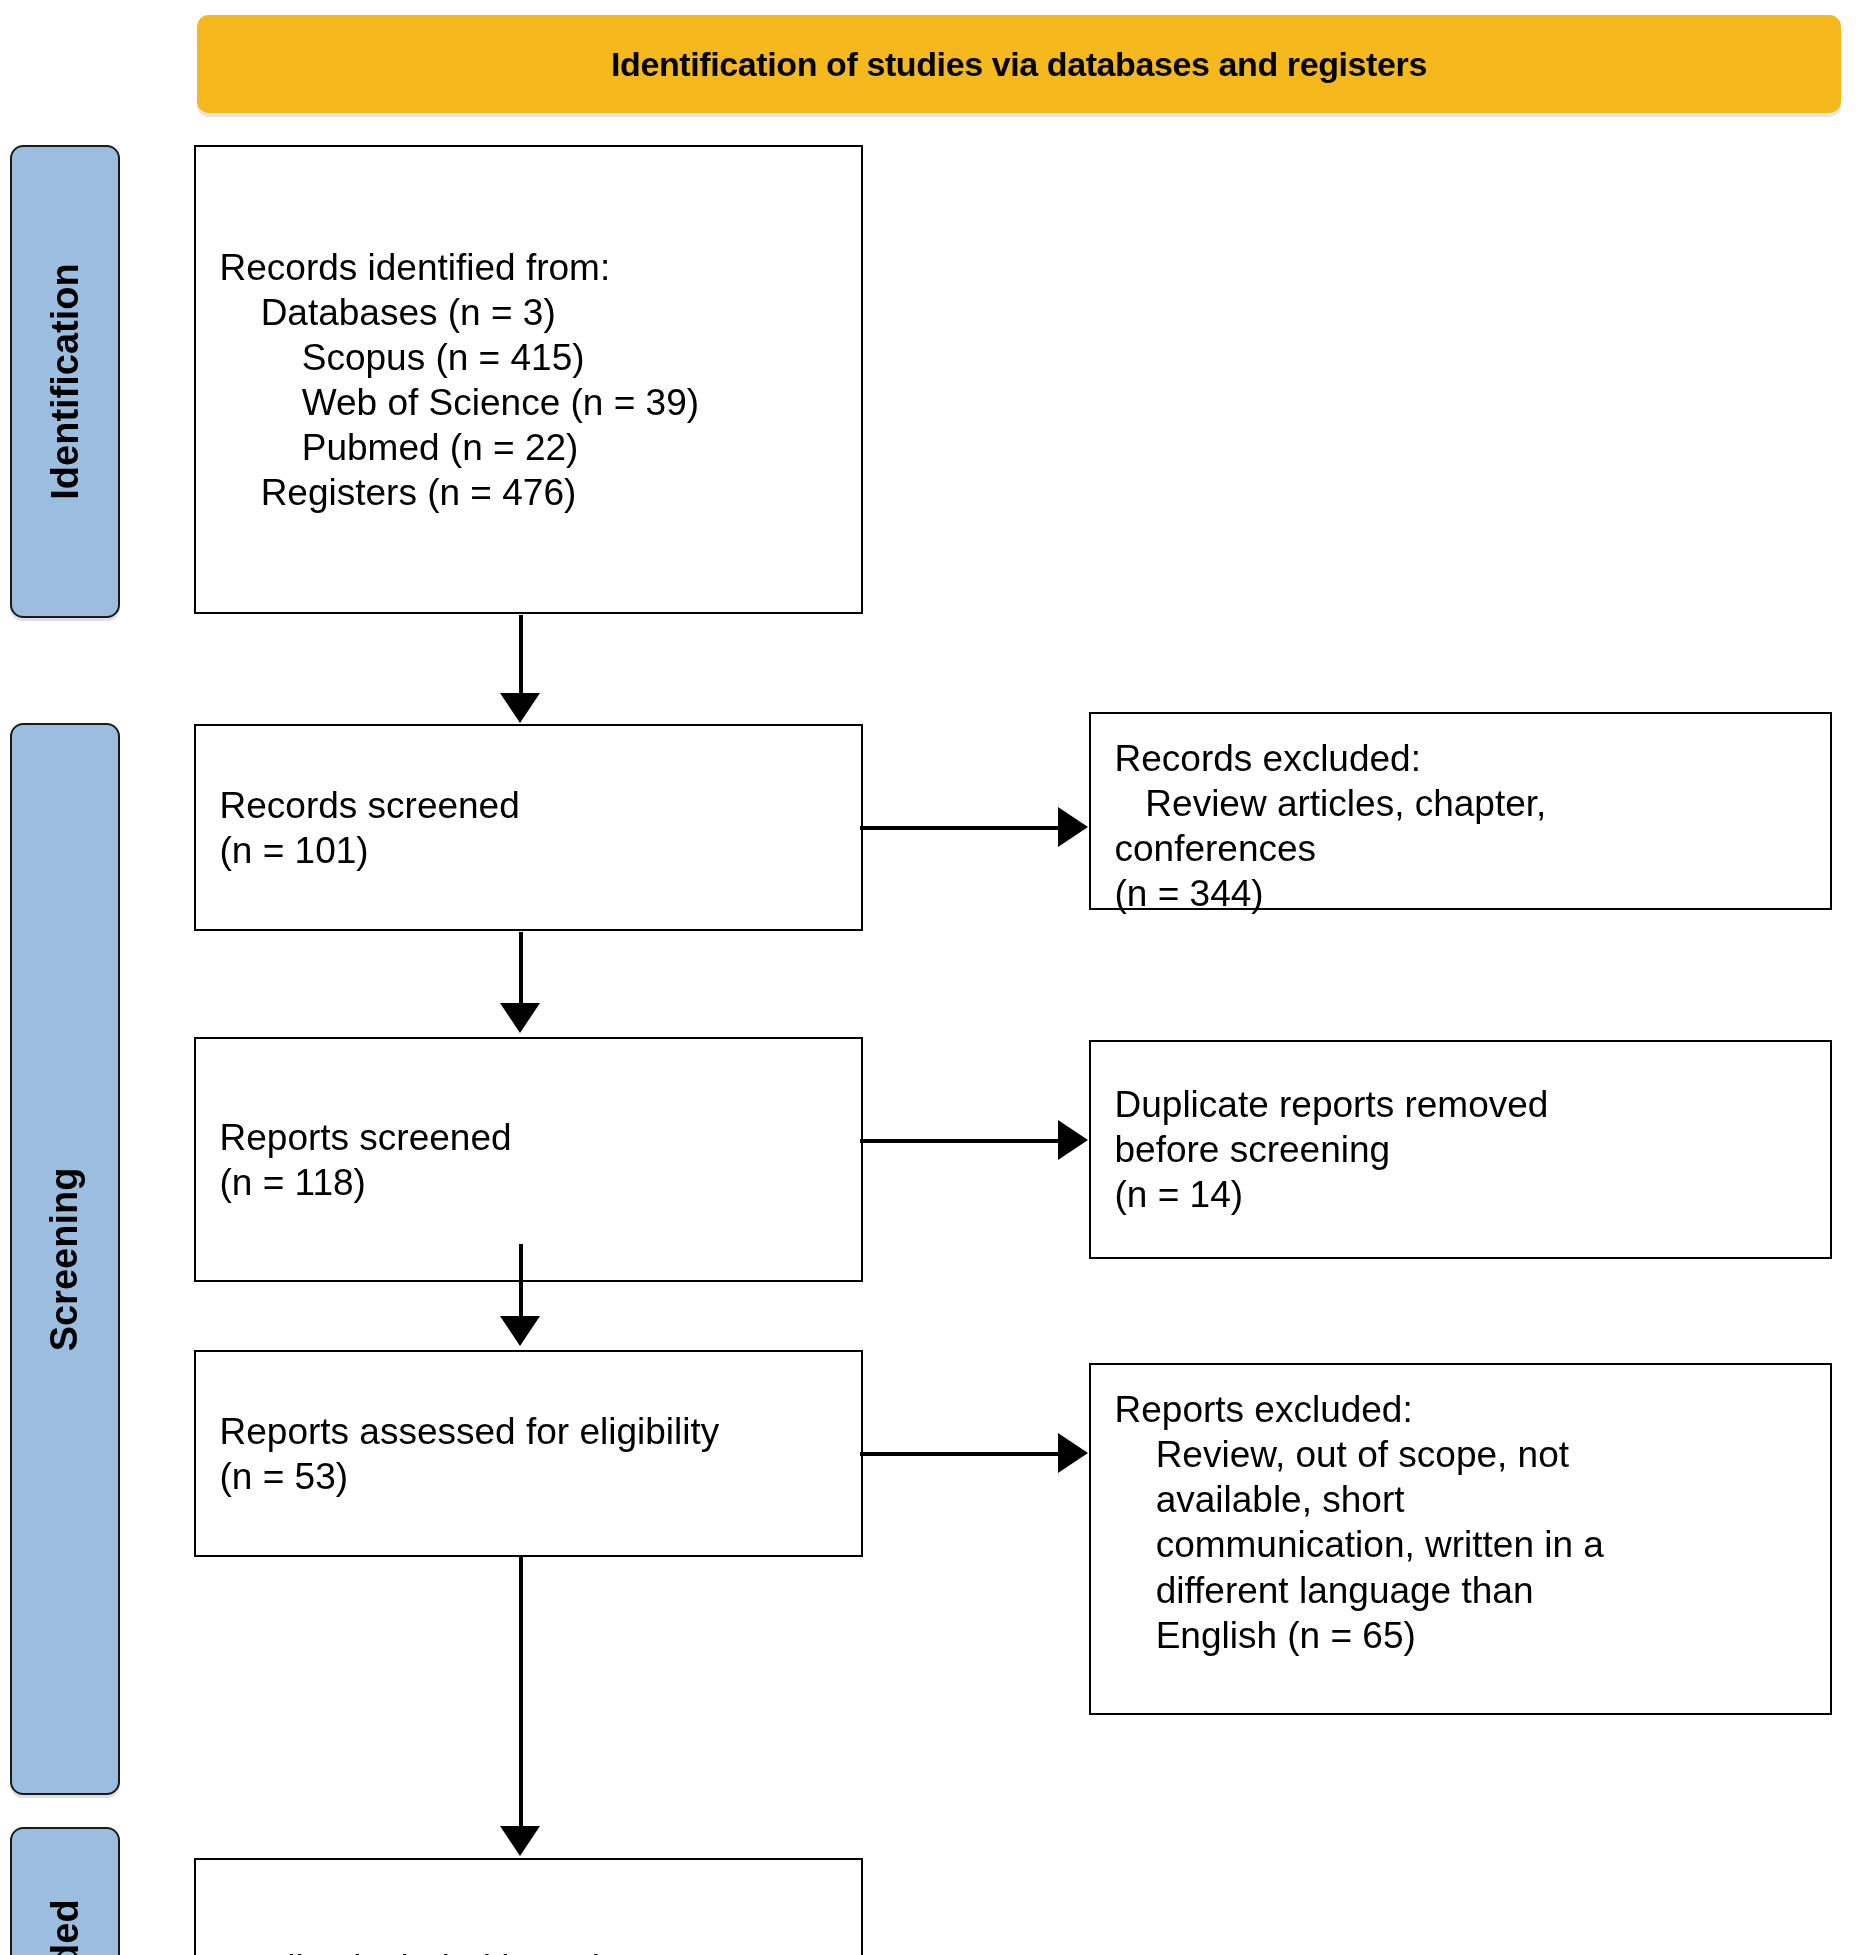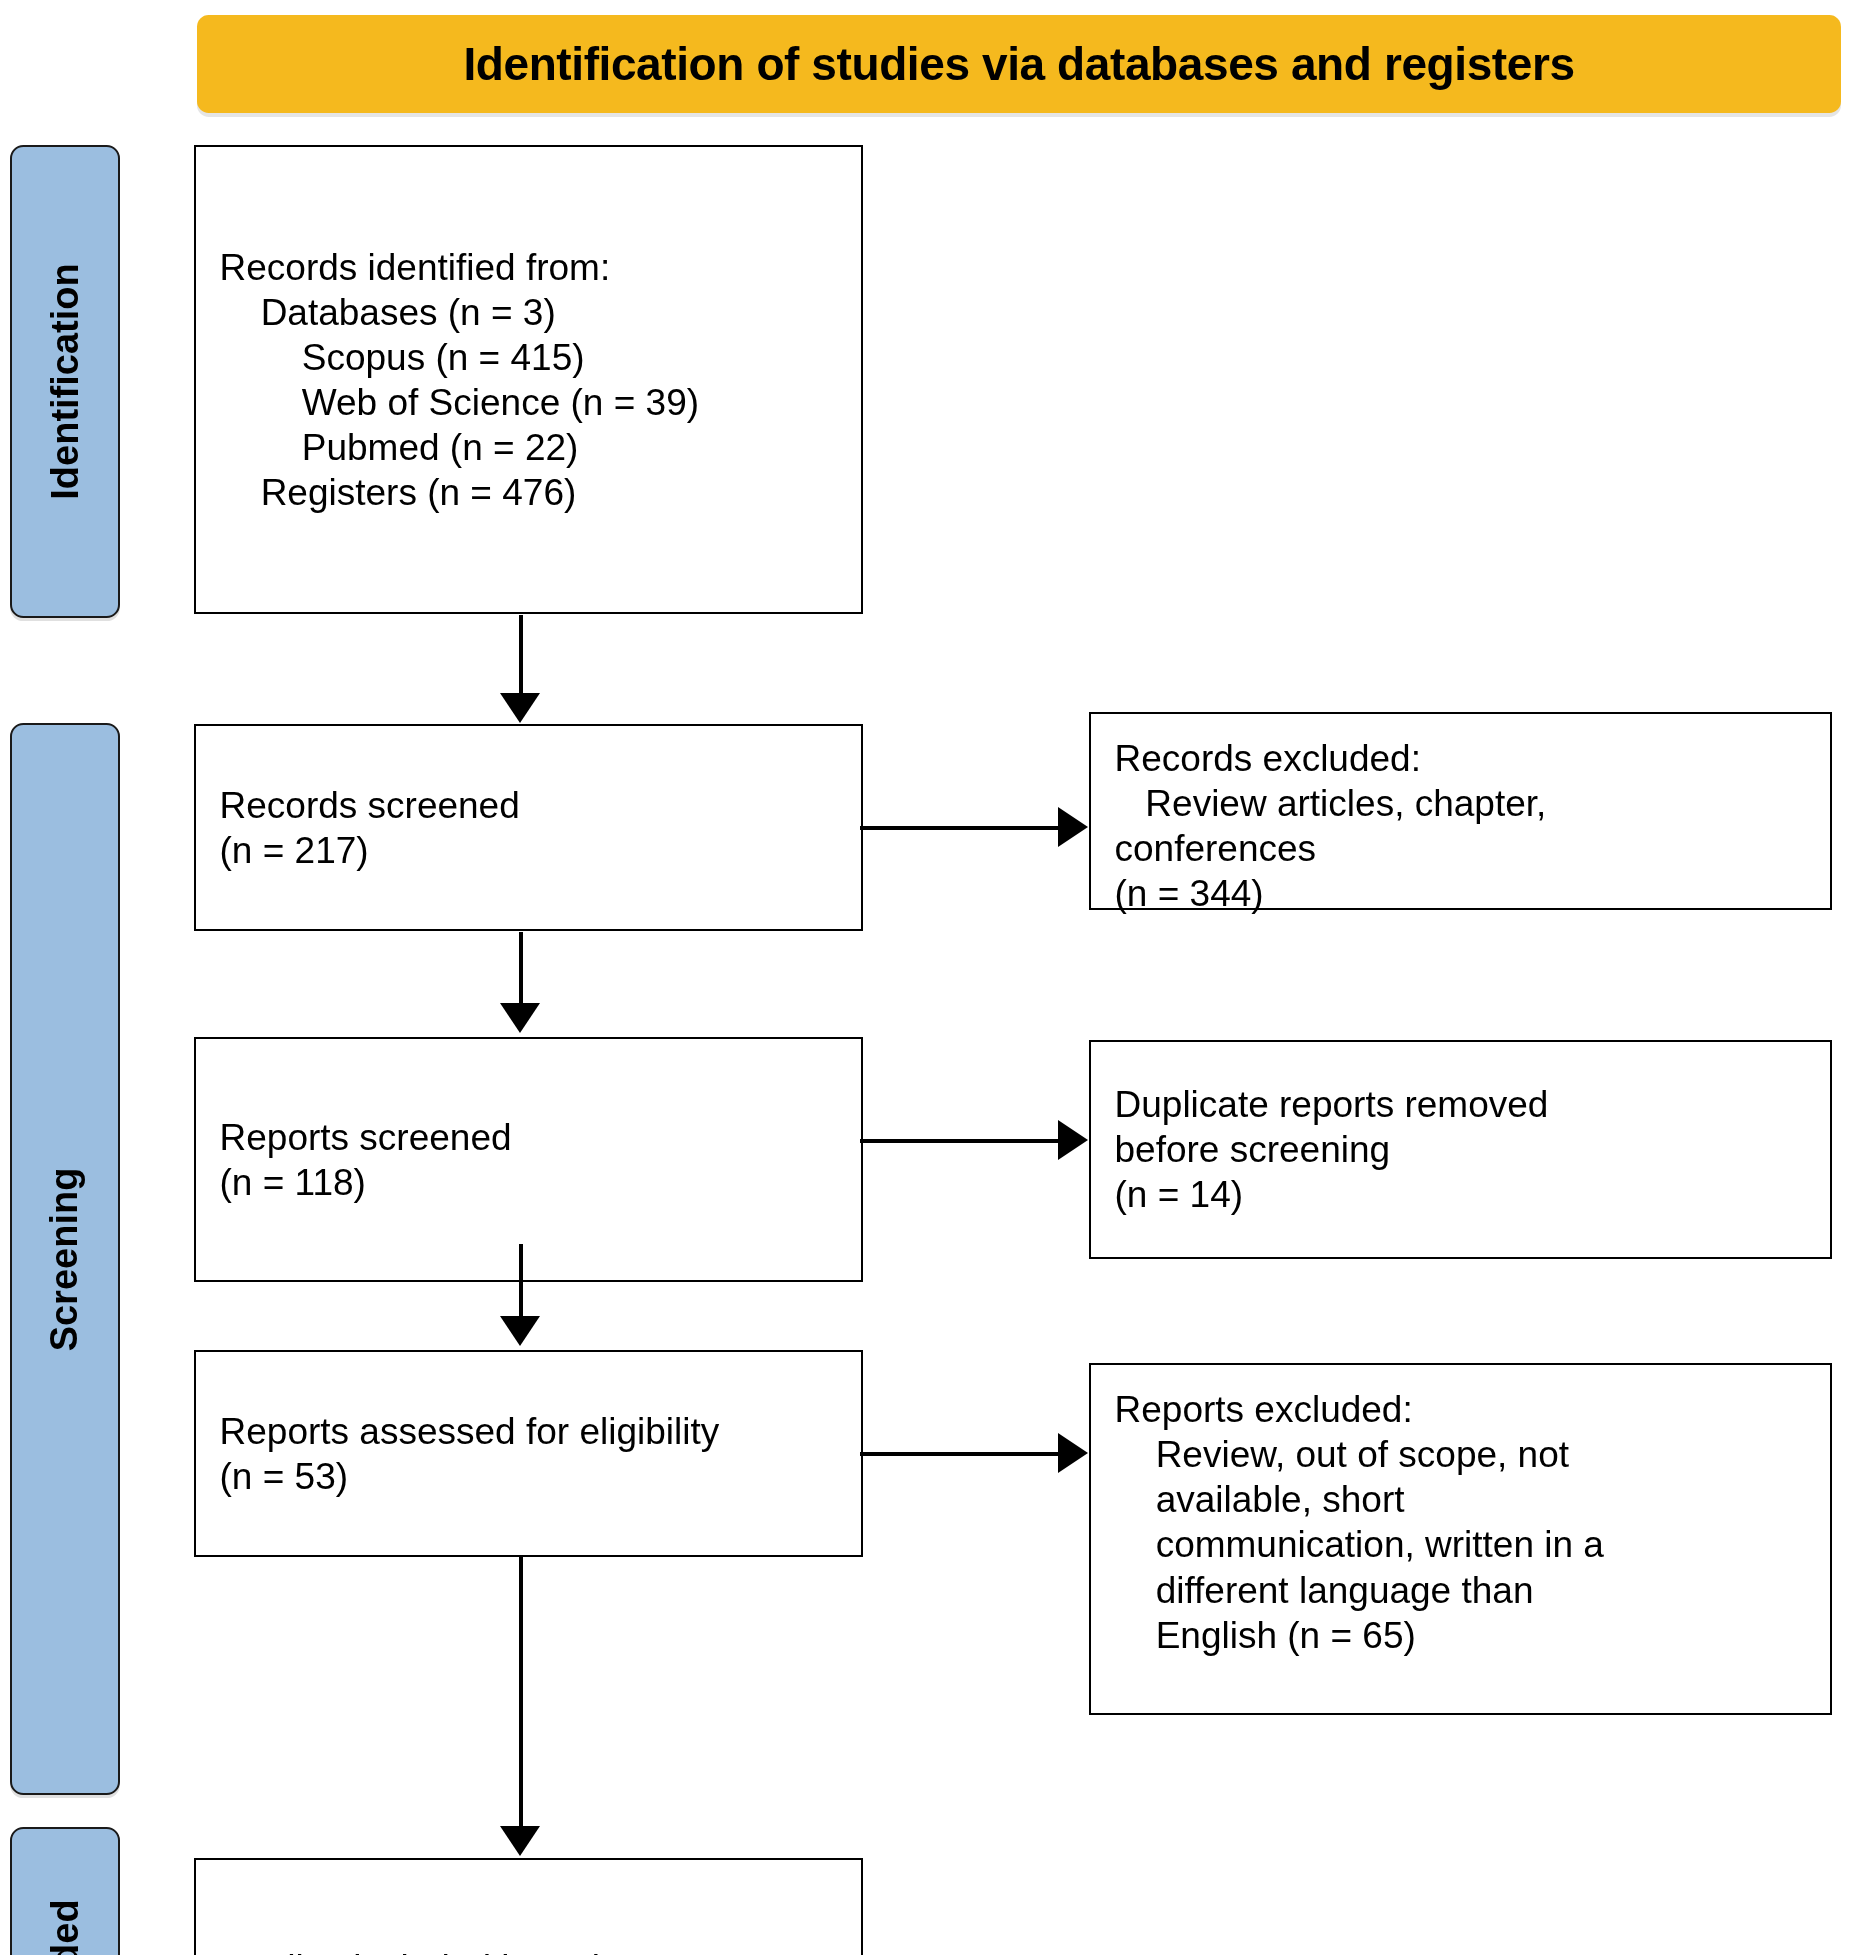--- a/index.html
+++ b/index.html
@@ -16,21 +16,21 @@
   .banner{
     position:absolute;
     left:197px; top:15px;
     width:1644px; height:98px;
     background:#F5B91E;
     border-radius:11.7px;
     box-shadow:0 3.9px 0 rgba(0,0,0,0.10);
     display:flex; align-items:center; justify-content:center;
   }
   .banner span{
-    font-size:46px;
+    font-size:34px;
     font-weight:bold;
     color:#000000;
     letter-spacing:-0.4px;
     white-space:nowrap;
   }
 
   
   .stage{
     position:absolute;
     background:#9BBEE0;
@@ -112,21 +112,21 @@
         Web of Science (n = 39)
         Pubmed (n = 22)
     Registers (n = 476)</div>
   </div>
 
   <div class="vline" style="left:519px; top:615px; height:84px;"></div>
   <div class="arrow-down" style="left:500px; top:693px;"></div>
 
   <div class="box vc" style="left:194px; top:724px; width:669px; height:207px;">
     <div class="txt">Records screened
-(n = 217)</div>
+(n = 101)</div>
   </div>
 
   <div class="hline" style="left:860px; top:826px; width:203px;"></div>
   <div class="arrow-right" style="left:1058px; top:807px;"></div>
 
   <div class="box vt" style="left:1089px; top:712px; width:743px; height:198px;">
     <div class="txt">Records excluded:
    Review articles, chapter,
 conferences
 (n = 344)</div>

